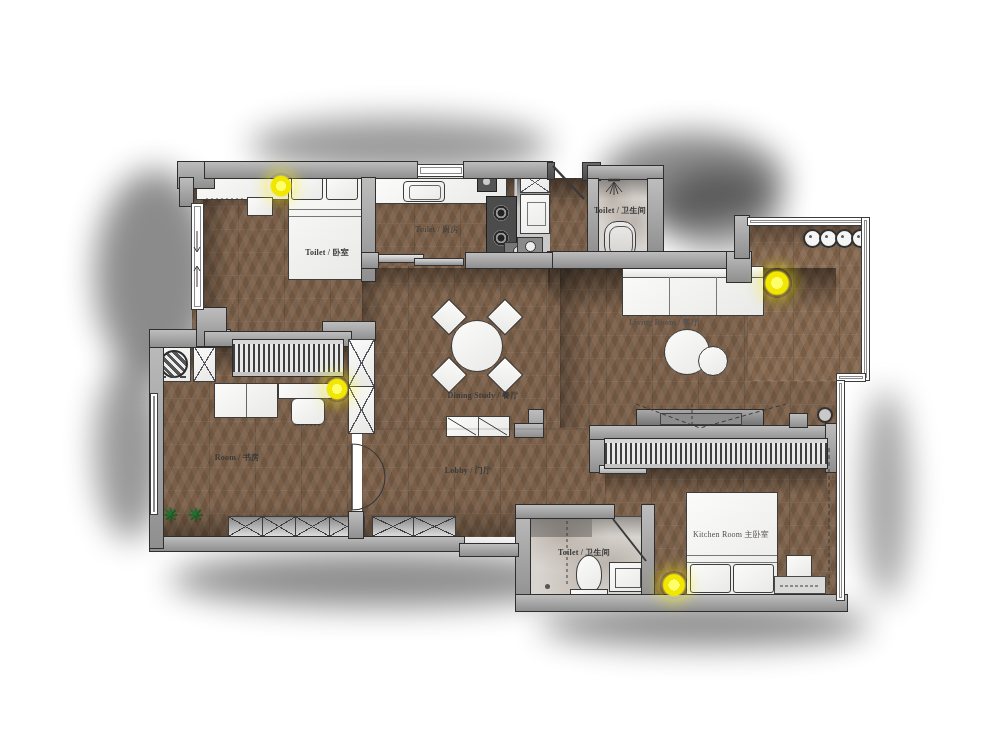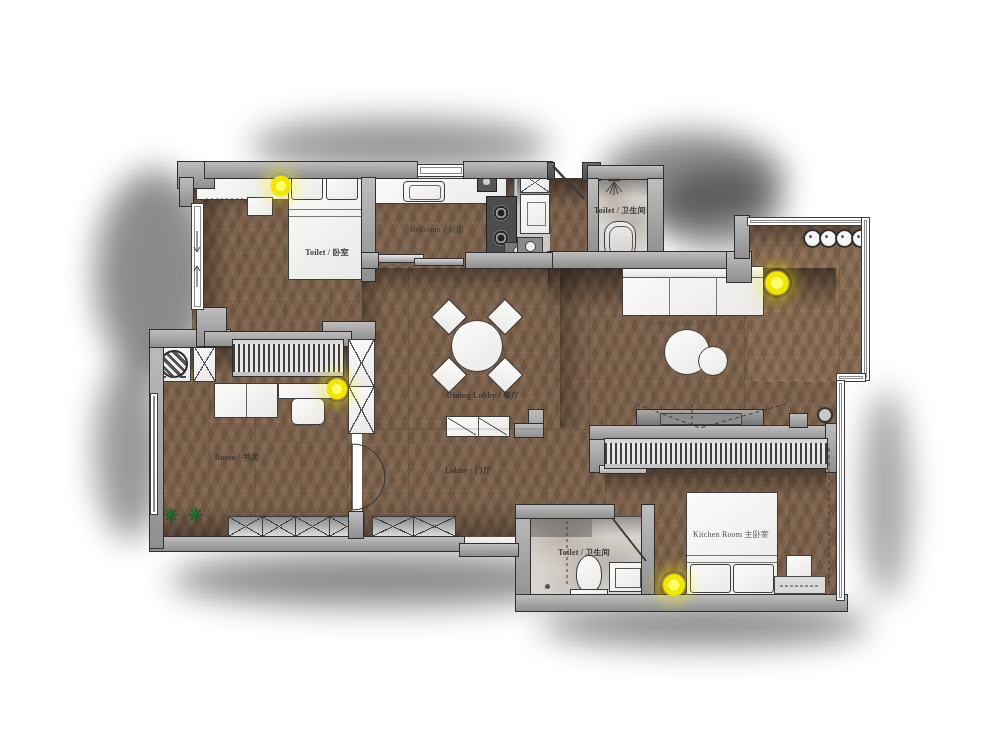--- a/index.html
+++ b/index.html
@@ -273,24 +273,24 @@
       </g>
       <path d="M206,199 L246,199" stroke-width="1" stroke-dasharray="2,3"></path>
       <path d="M294,425 L322,425" stroke-width="1" stroke-dasharray="2,2"></path>
       <path d="M780,586 L820,586" stroke-width="1" stroke-dasharray="3,2"></path>
       <path d="M448,418 L476,435" stroke-width="1"></path>
       <path d="M479,418 L507,435" stroke-width="1"></path>
     </g>
   </svg>
 
   <div class="lbl" style="left:327px;top:252px;font-weight:bold;">Toilet / 卧室</div>
-  <div class="lbl" style="left:437px;top:229px;">Bedroom / 厨房</div>
+  <div class="lbl" style="left:437px;top:229px;">Toilet / 厨房</div>
   <div class="lbl" style="left:620px;top:210px;font-weight:bold;">Toilet / 卫生间</div>
-  <div class="lbl" style="left:683px;top:322px;color:#55514e;">Living Room / 客厅</div>
-  <div class="lbl" style="left:483px;top:395px;font-weight:bold;">Dining Lobby / 餐厅</div>
+  <div class="lbl" style="left:664px;top:322px;color:#55514e;font-weight:bold;">Living Room / 客厅</div>
+  <div class="lbl" style="left:483px;top:395px;font-weight:bold;">Dining Study / 餐厅</div>
   <div class="lbl" style="left:237px;top:457px;font-weight:bold;">Room / 书房</div>
   <div class="lbl" style="left:468px;top:470px;font-weight:bold;">Lobby / 门厅</div>
   <div class="lbl" style="left:584px;top:552px;font-weight:bold;">Toilet / 卫生间</div>
   <div class="lbl" style="left:731px;top:534px;color:#55514e;">Kitchen Room 主卧室</div>
 
   <div class="lt" style="left:268px;top:173px;width:26px;height:26px;"></div>
   <div class="lt" style="left:324px;top:376px;width:26px;height:26px;"></div>
   <div class="lt" style="left:762px;top:268px;width:30px;height:30px;"></div>
   <div class="lt" style="left:660px;top:571px;width:28px;height:28px;"></div>
 

